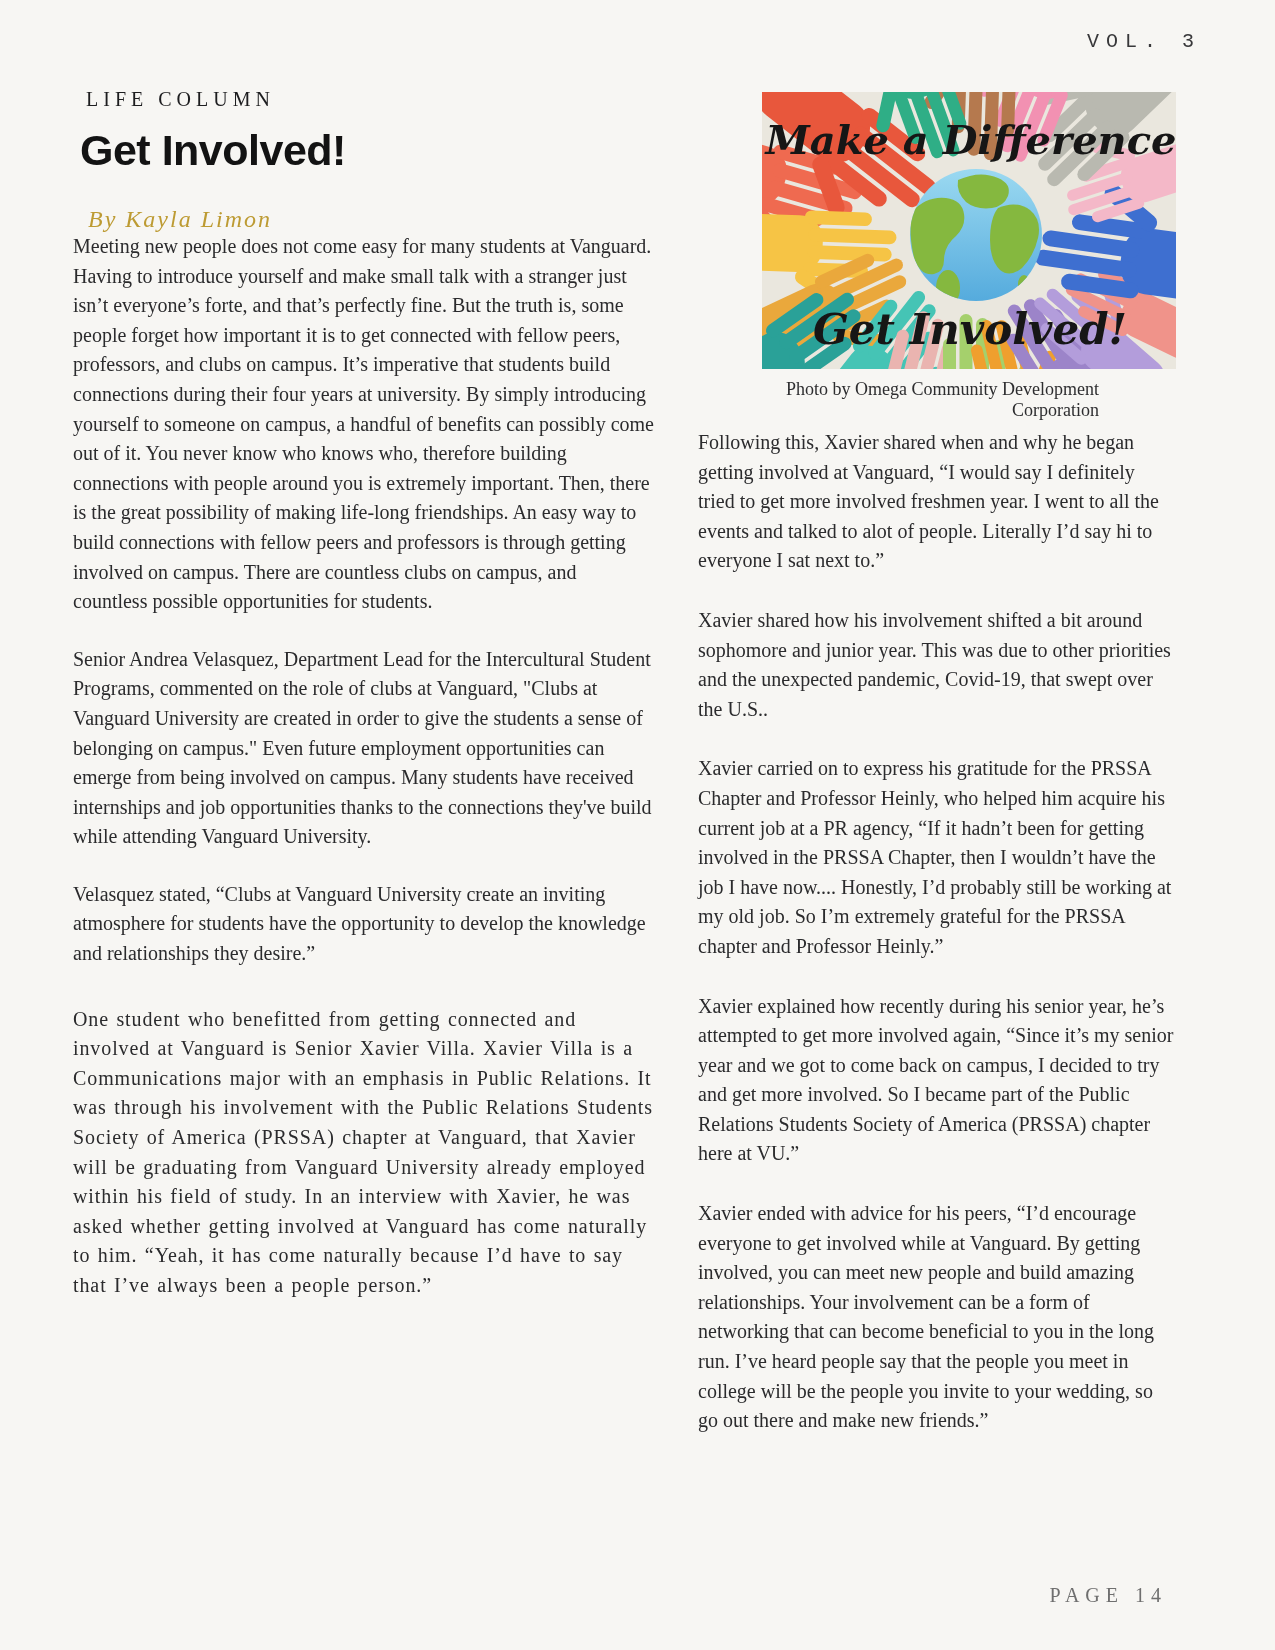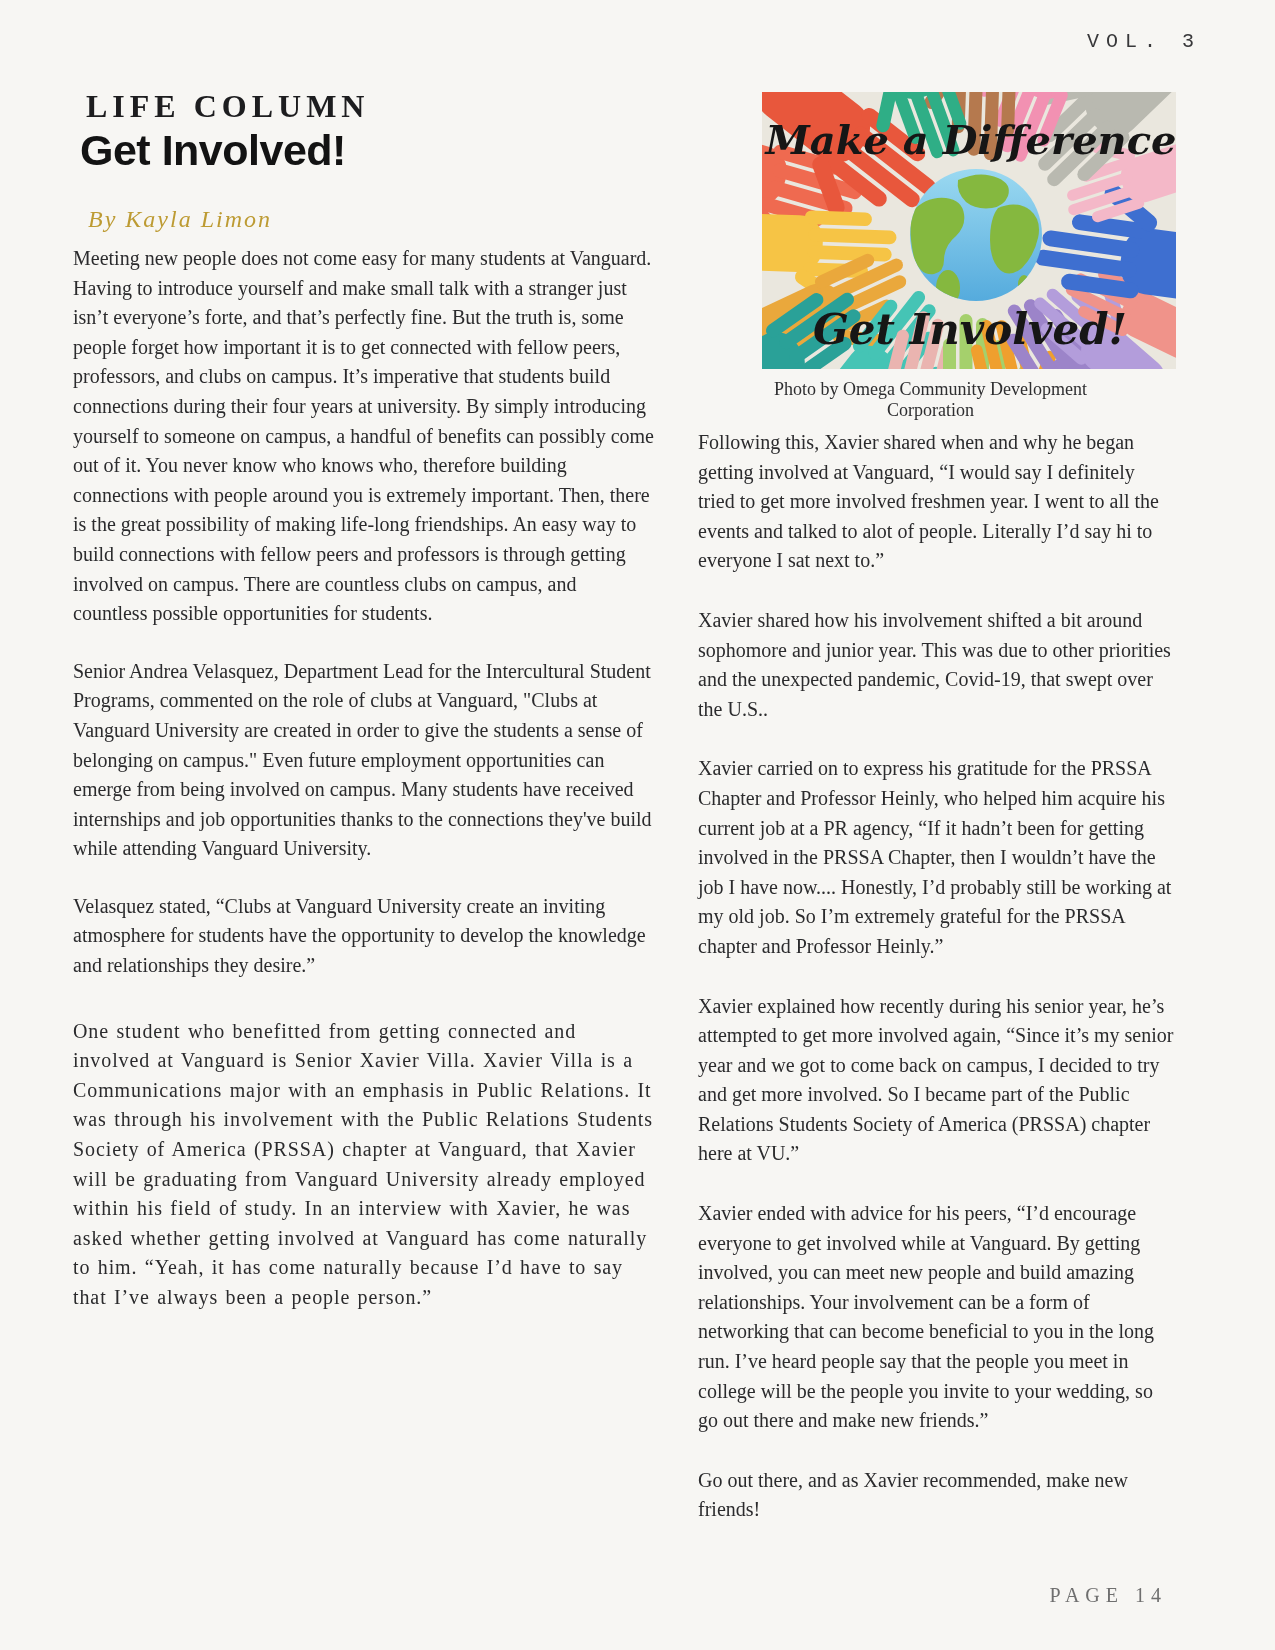--- a/index.html
+++ b/index.html
@@ -14,55 +14,55 @@
   .abs { position: absolute; }
 
   .vol {
     top: 30px; right: 74px;
     font-size: 20px; letter-spacing: 7px;
     color: #38383a;
     font-family: Liberation Mono, monospace;
   }
   .kicker {
     left: 86px; top: 88px;
-    font-size: 32px; font-weight: bold;
+    font-size: 20px; font-weight: normal;
     letter-spacing: 5px; color: #1d1d1f;
   }
   .title {
     left: 80px; top: 126px;
     font-family: "Liberation Sans", sans-serif;
     font-weight: 800; font-size: 43px;
     letter-spacing: -0.5px; color: #131313;
     margin: 0;
   }
   .byline {
     left: 88px; top: 206px;
     font-style: italic; font-size: 24px;
     letter-spacing: 2px; color: #bd9b33;
   }
 
-  .col-left  { left: 73px;  top: 244px; width: 582px; }
+  .col-left  { left: 73px;  top: 232px; width: 582px; }
   .col-right { left: 698px; top: 428px; width: 478px; }
 
   p.body-par {
     margin: 0 0 28px 0;
     font-size: 20px;
     line-height: 29.6px;
   }
   .col-right p.body-par { margin-bottom: 30px; }
   p.spaced { letter-spacing: 0.9px; word-spacing: 1.5px; margin-top: 36px; }
 
   figure.photo-figure {
     left: 762px; top: 92px; width: 337px;
     margin: 0; padding: 0;
   }
   figure.photo-figure svg { display: block; }
   figcaption {
     margin-top: 10px;
-    text-align: center;
+    text-align: right;
     font-size: 18px;
     color: #2e2e30;
   }
 
   .pagenum {
     right: 108px; top: 1584px;
     font-size: 20px; letter-spacing: 6px;
     color: #6f6f6f;
   }
 
@@ -148,16 +148,15 @@
   </svg>
   <figcaption>Photo by Omega Community Development Corporation</figcaption>
 </figure>
 
 <div class="abs col-right">
   <p class="body-par">Following this, Xavier shared when and why he began getting involved at Vanguard, “I would say I definitely tried to get more involved freshmen year. I went to all the events and talked to alot of people. Literally I’d say hi to everyone I sat next to.”</p>
   <p class="body-par">Xavier shared how his involvement shifted a bit around sophomore and junior year. This was due to other priorities and the unexpected pandemic, Covid-19, that swept over the U.S..</p>
   <p class="body-par">Xavier carried on to express his gratitude for the PRSSA Chapter and Professor Heinly, who helped him acquire his current job at a PR agency, “If it hadn’t been for getting involved in the PRSSA Chapter, then I wouldn’t have the job I have now.... Honestly, I’d probably still be working at my old job. So I’m extremely grateful for the PRSSA chapter and Professor Heinly.”</p>
   <p class="body-par">Xavier explained how recently during his senior year, he’s attempted to get more involved again, “Since it’s my senior year and we got to come back on campus, I decided to try and get more involved. So I became part of the Public Relations Students Society of America (PRSSA) chapter here at VU.”</p>
   <p class="body-par">Xavier ended with advice for his peers, “I’d encourage everyone to get involved while at Vanguard. By getting involved, you can meet new people and build amazing relationships. Your involvement can be a form of networking that can become beneficial to you in the long run. I’ve heard people say that the people you meet in college will be the people you invite to your wedding, so go out there and make new friends.”</p>
-  <p class="body-par">Go out there, and as Xavier recommended, make new friends!</p>
 </div>
 
 <div class="abs pagenum">PAGE 14</div>
 
 </body></html>

